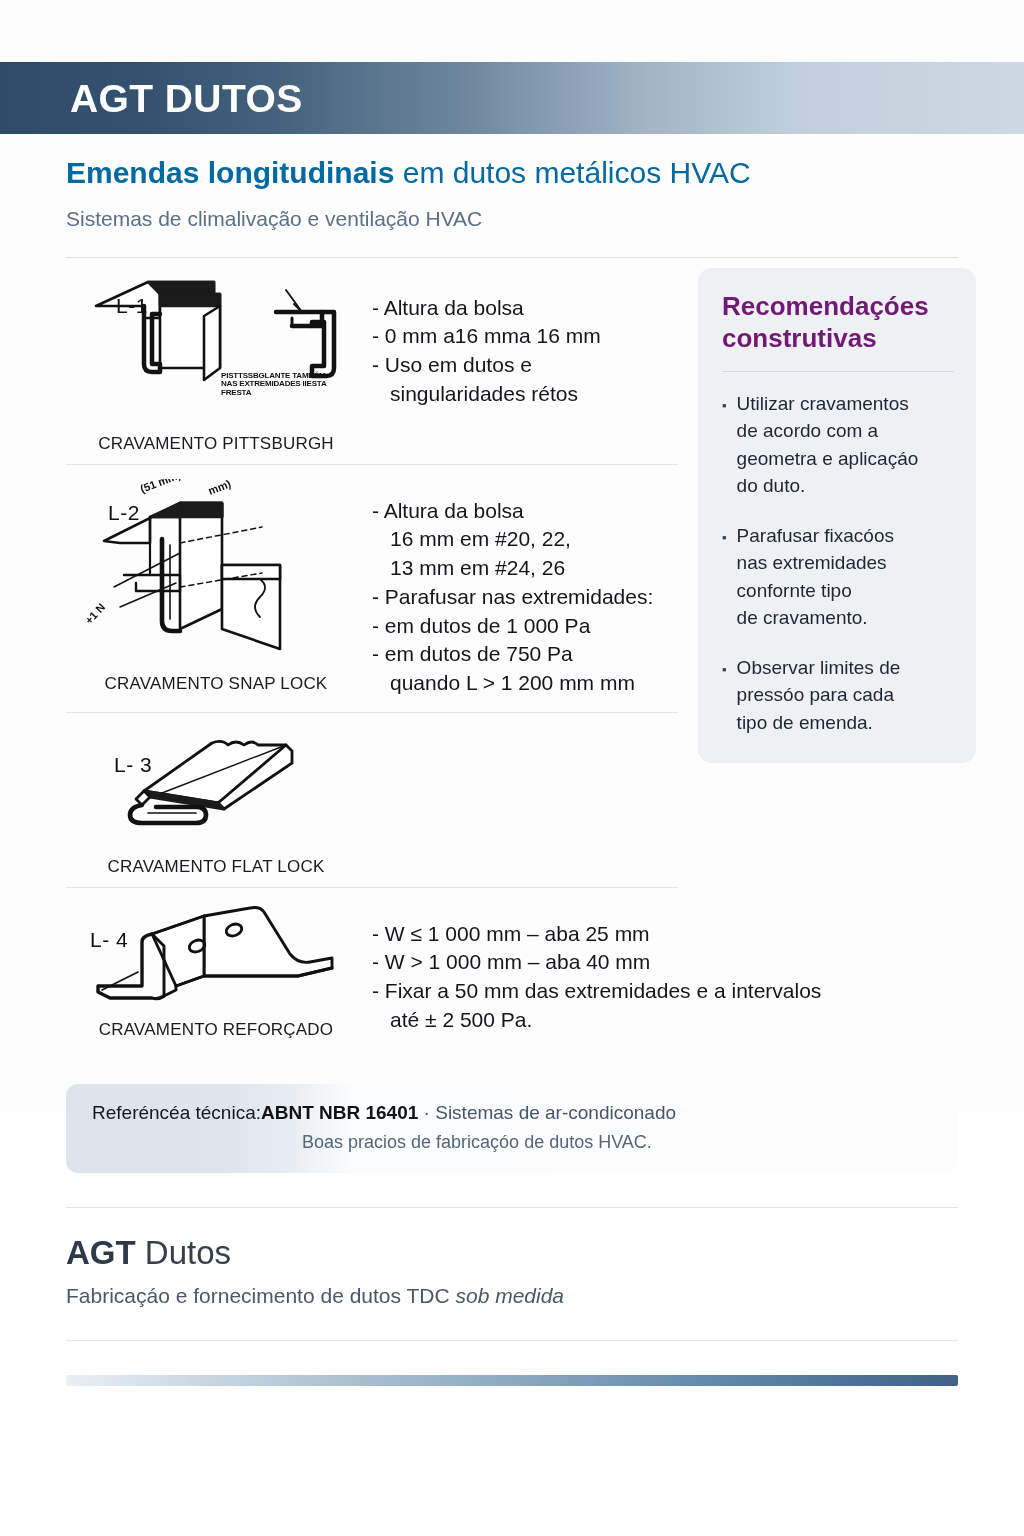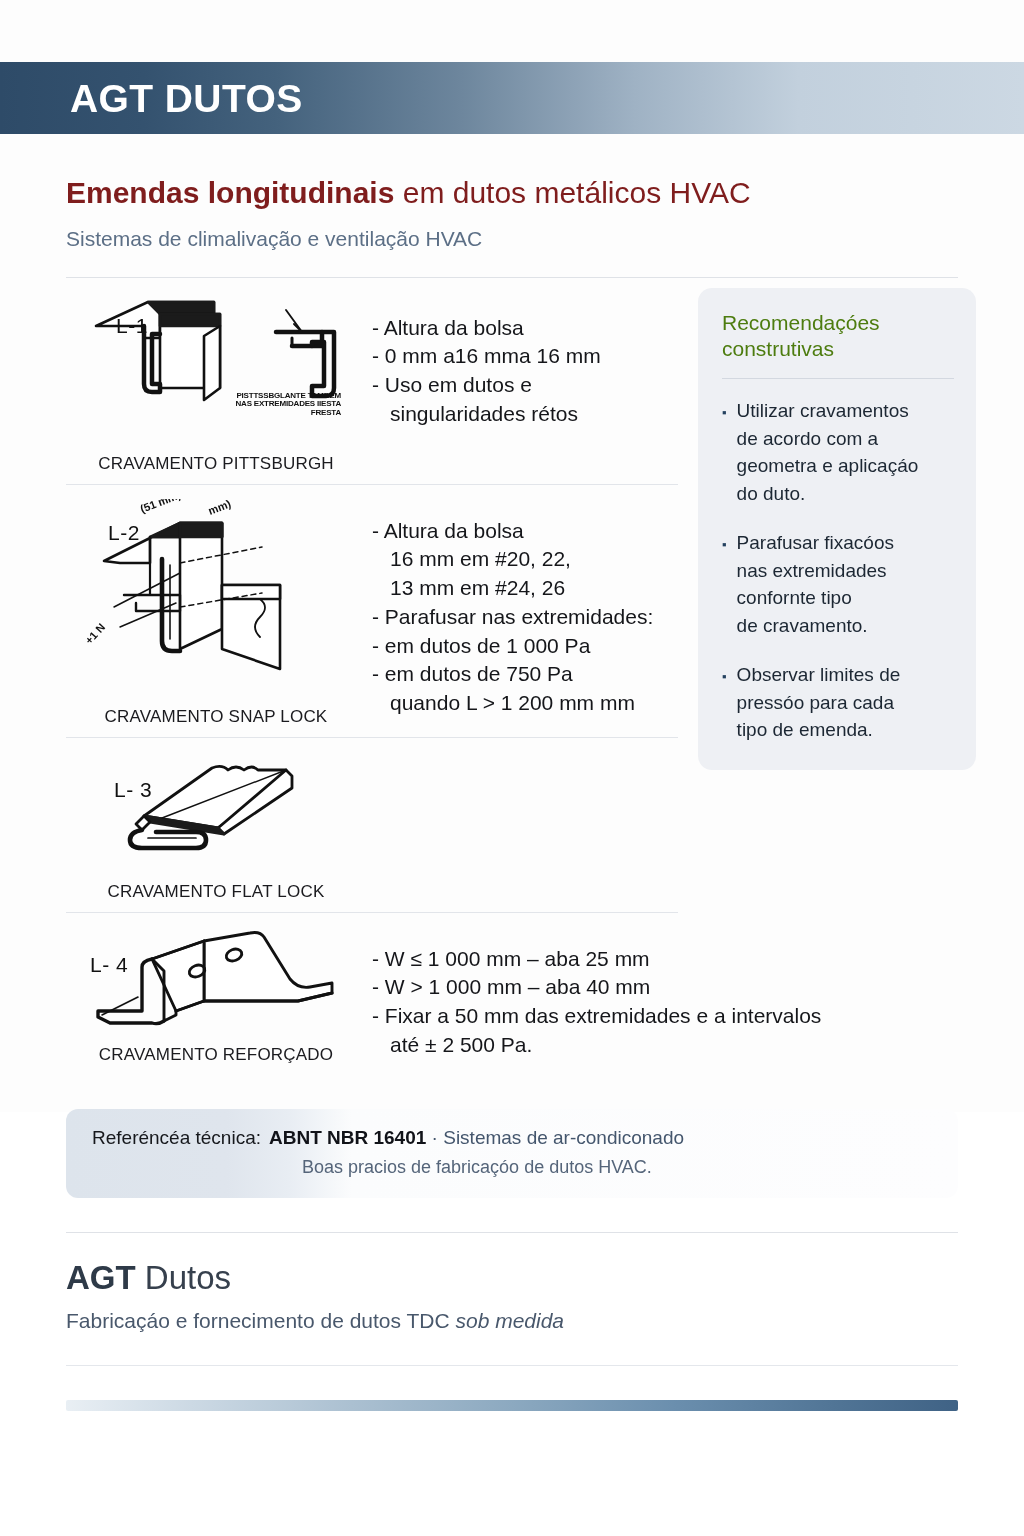--- a/index.html
+++ b/index.html
@@ -55,24 +55,24 @@
     line-height: 1;
   }
 
   
   .content {
     padding: 0 66px;
     box-sizing: border-box;
   }
 
   .doc-title {
-    margin-top: 42px;
+    margin-top: 22px;
     font-size: 30px;
     line-height: 1.15;
-    color: #7f1d1d;
+    color: #0369a1;
     font-weight: 400;
   }
   .doc-title b {
     font-weight: bold;
   }
   .doc-subtitle {
     margin-top: 16px;
     font-size: 21px;
     color: #5c6f86;
     font-weight: 400;
@@ -155,23 +155,23 @@
 
   
   .rec-panel {
     background: #eef0f4;
     border-radius: 14px;
     padding: 22px 22px 26px 24px;
     box-sizing: border-box;
     width: 278px;
   }
   .rec-title {
-    color: #4d7c0f;
-    font-size: 21px;
-    font-weight: normal;
+    color: #701a75;
+    font-size: 26px;
+    font-weight: bold;
     line-height: 1.25;
   }
   .rec-divider {
     height: 1px;
     background: #d3d8e0;
     margin: 16px 0 18px 0;
   }
   .rec-item {
     display: flex;
     align-items: flex-start;
@@ -204,21 +204,21 @@
         #fbfcfd 32%,
         #fdfdfe 100%);
     padding: 18px 24px 20px 26px;
     box-sizing: border-box;
   }
   .ref-line1 {
     font-size: 19px;
     color: #16181c;
   }
   .ref-line1 .ref-label { font-weight: 400; color: #16181c; }
-  .ref-line1 .ref-std { font-weight: bold; color: #111319; margin-left: 8px;}
+  .ref-line1 .ref-std { font-weight: bold; color: #111319; }
   .ref-line1 .ref-desc { color: #44566d; font-weight: 400;}
   .ref-line2 {
     font-size: 18px;
     color: #55657a;
     margin-top: 8px;
     padding-left: 210px;
   }
 
   
   .footer-rule {
@@ -312,21 +312,21 @@
                 <path d="M58 34 L58 92 Q58 100 66 100 L74 100 L74 92 L66 92 L66 42 L74 42" stroke-width="4.5" fill="none"></path>
                 <path d="M66 46 L66 74" stroke-width="1.6"></path>
                 <path d="M134 34 L134 96 L118 108 L118 44 Z" fill="#fff"></path>
                 <path d="M190 40 L236 40 L236 54 L206 54" stroke-width="4.5"></path>
                 <path d="M236 40 L248 40 L248 96 Q248 104 240 104 L226 104 L226 94 L238 94 L238 50 L226 50 L226 54" stroke-width="4.5"></path>
                 <path d="M206 54 L206 46" stroke-width="3"></path>
                 <path d="M200 18 L216 40" stroke-width="1.9"></path>
                 <path d="M216 40 L208 32 M216 40 L210 41" stroke-width="1.9"></path>
               </g>
             </svg>
-            <div class="tiny-note" style="position:absolute; left:155px; top:100px; width:120px;text-align:right;" style2="">PISTTSSBGLANTE
+            <div class="tiny-note" style="position:absolute; left:155px; top:100px; width:120px;" style2="">PISTTSSBGLANTE
 TAMBÉM NAS
 EXTREMIDADES
 IIESTA FRESTA</div>
             <div class="fig-caption" style="margin-top:42px;">CRAVAMENTO PITTSBURGH</div>
           </div>
           <div class="bullets">
             <div class="b-line">- Altura da bolsa</div>
             <div class="b-line">- 0 mm a16 mma 16 mm</div>
             <div class="b-line">- Uso em dutos e</div>
             <div class="b-line indent">singularidades rétos</div>
@@ -353,21 +353,21 @@
                 <path d="M96 108 L178 94" stroke-dasharray="5 4" stroke-width="1.5"></path>
                 <path d="M30 108 L96 74" stroke-width="1.5"></path>
                 <path d="M36 128 L92 104" stroke-width="1.5"></path>
               </g>
               <g font-family="Liberation Sans, sans-serif" font-size="11" fill="#111" font-weight="bold">
                 <text x="58" y="14" transform="rotate(-21 58 14)">(51 mm)</text>
                 <text x="126" y="16" transform="rotate(-21 126 16)">mm)</text>
                 <text x="6" y="146" transform="rotate(-48 6 146)">+1 N</text>
               </g>
             </svg>
-            <div class="fig-caption" style="margin-top:18px;">CRAVAMENTO SNAP LOCK</div>
+            <div class="fig-caption" style="margin-top:5px;">CRAVAMENTO SNAP LOCK</div>
           </div>
           <div class="bullets" style="padding-top:18px;">
             <div class="b-line">- Altura da bolsa</div>
             <div class="b-line indent">16 mm em #20, 22,</div>
             <div class="b-line indent">13 mm em #24, 26</div>
             <div class="b-line">- Parafusar nas extremidades:</div>
             <div class="b-line">- em dutos de 1 000 Pa</div>
             <div class="b-line">- em dutos de 750 Pa</div>
             <div class="b-line indent">quando L &gt; 1 200 mm mm</div>
           </div>

